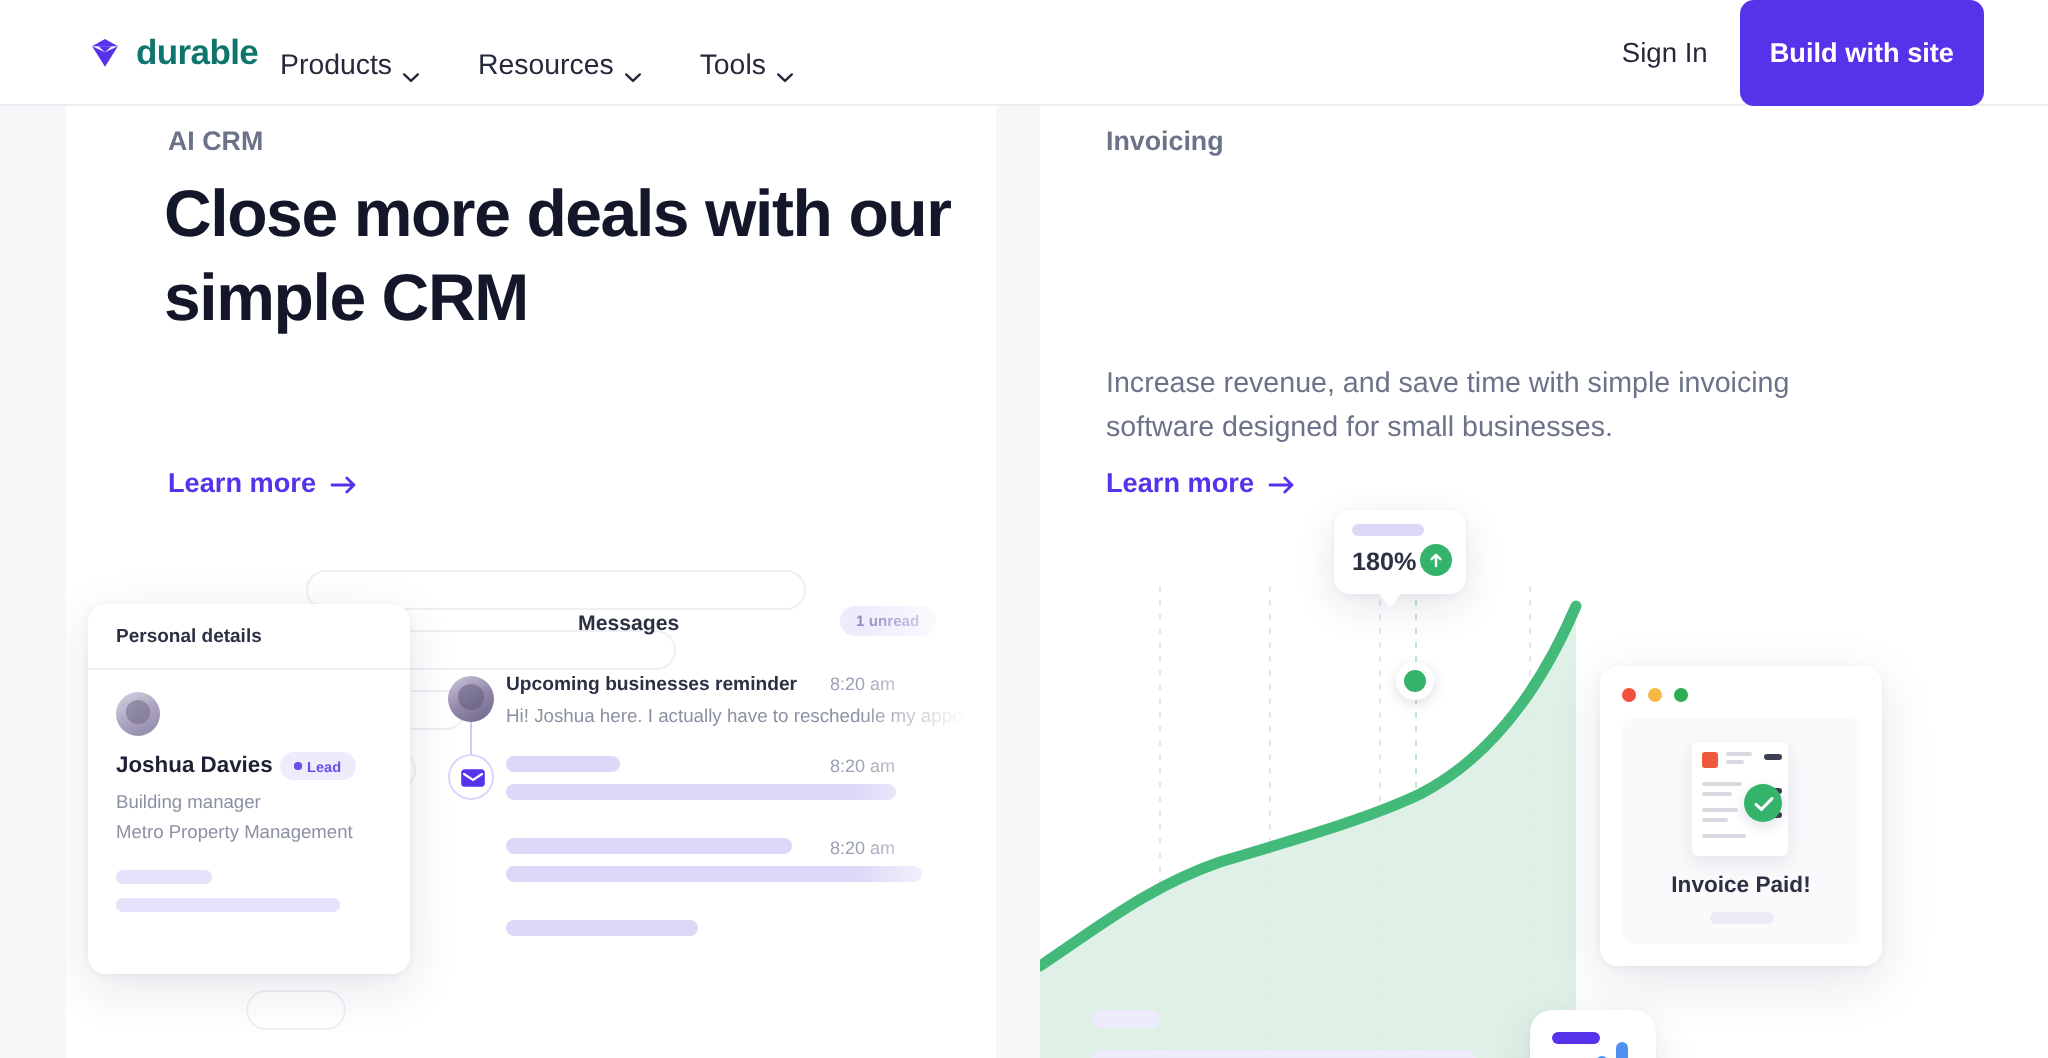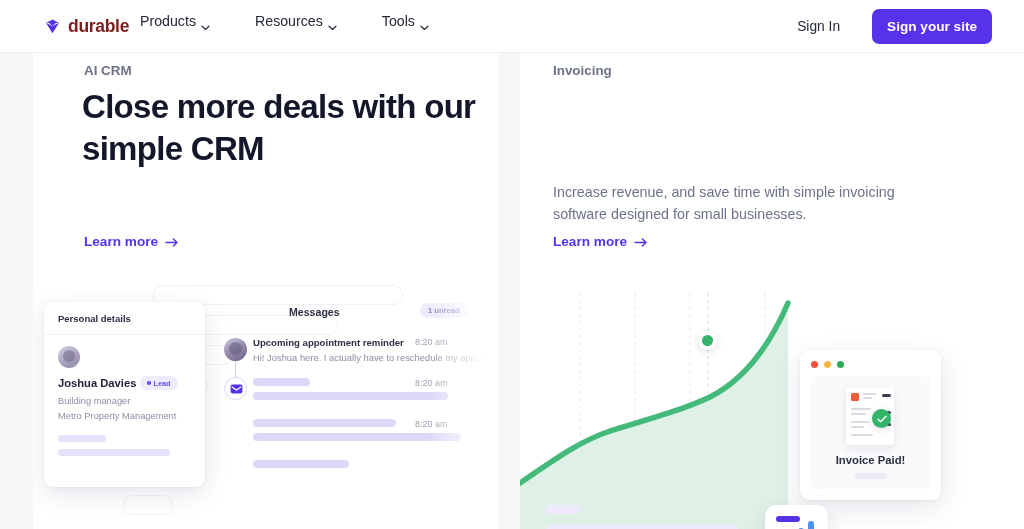--- a/index.html
+++ b/index.html
@@ -52,49 +52,48 @@
     left: 43px; top: 17px;
     display: flex;
     align-items: center;
     gap: 6px;
     cursor: pointer;
   }
   .logo-mark { width: 19px; height: 19px; display: block; }
   .logo-text {
     font-size: 17.5px;
     font-weight: bold;
-    color: #7f1d1d;
+    color: #0f766e;
     letter-spacing: -0.3px;
     line-height: 19px;
   }
   .nav {
     position: absolute;
     left: 140px; top: 0;
     height: 41px;
     display: flex;
-    align-items: center;
-    gap: 45px;
+    align-items: flex-end;
+    gap: 29px;
   }
   .nav-item {
     display: flex;
     align-items: center;
     gap: 5px;
     font-size: 14.2px;
     color: #25293a;
     cursor: pointer;
     white-space: nowrap;
   }
   .chev { width: 9px; height: 6px; display: block; }
   .header-right {
     position: absolute;
     right: 32px; top: 0;
     height: 53px;
     display: flex;
-    align-items: center;
-    gap: 26px;
+    gap: 10px;
   }
   .signin {
     font-size: 13.8px;
     color: #25293a;
     background: none;
     border: none;
     font-family: inherit;
     cursor: pointer;
     padding: 7px 6px;
     white-space: nowrap;
@@ -435,21 +434,21 @@
     content: "";
     position: absolute;
     left: 4px; top: 4px;
     width: 11px; height: 11px;
     border-radius: 50%;
     background: #34b36b;
   }
 
   .invoice-card {
     position: absolute;
-    left: 280px; top: 117px;
+    left: 280px; top: 100px;
     width: 141px; height: 150px;
     background: #ffffff;
     border-radius: 9px;
     box-shadow: 0 8px 28px rgba(30,25,80,0.11), 0 1px 4px rgba(30,25,80,0.05);
     z-index: 9;
   }
   .tl-dots {
     position: absolute;
     left: 11px; top: 11px;
     display: flex;
@@ -591,21 +590,21 @@
         <span class="chev">
           <svg viewBox="0 0 10 7" width="9" height="6">
               <path d="M1 1.4 L5 5.2 L9 1.4" fill="none" stroke="#25293a" stroke-width="1.4" stroke-linecap="round" stroke-linejoin="round"></path>
             </svg>
         </span>
       </div>
     </nav>
 
     <div class="header-right">
       <button class="signin">Sign In</button>
-      <button class="cta">Sign your site</button>
+      <button class="cta">Build with site</button>
     </div>
 
   </div>
 </div>
 
 <section class="panel panel-left">
 
   <div class="eyebrow">AI CRM</div>
   <h2 class="headline">Close more deals with our simple CRM</h2>
   <a class="learn" href="#">
@@ -652,21 +651,21 @@
 
       <div class="msg-avatar"></div>
       <div class="thread-line"></div>
       <div class="mail-node">
         <svg viewBox="0 0 13 10" width="13" height="10">
           <rect x="0.6" y="0.6" width="11.8" height="8.8" rx="1.8" fill="#5633ea"></rect>
           <path d="M2 3 L6.5 6 L11 3" fill="none" stroke="#ffffff" stroke-width="1.1" stroke-linecap="round"></path>
         </svg>
       </div>
 
-      <div class="msg-subject">Upcoming appointment reminder</div>
+      <div class="msg-subject">Upcoming businesses reminder</div>
       <div class="msg-body">Hi! Joshua here. I actually have to reschedule my appoi</div>
       <div class="msg-time t1">8:20 am</div>
       <div class="msg-time t2">8:20 am</div>
       <div class="msg-time t3">8:20 am</div>
 
       <div class="mline m-a"></div>
       <div class="mline m-b"></div>
       <div class="mline m-c"></div>
       <div class="mline m-d"></div>
       <div class="mline m-e"></div>
@@ -699,20 +698,29 @@
           <line x1="115" y1="0" x2="115" y2="236" stroke="#e7e4f6" stroke-width="1" stroke-dasharray="3 4"></line>
           <line x1="170" y1="0" x2="170" y2="236" stroke="#e7e4f6" stroke-width="1" stroke-dasharray="3 4"></line>
           <line x1="188" y1="0" x2="188" y2="236" stroke="#bfe6cf" stroke-width="1" stroke-dasharray="3 4"></line>
           <line x1="245" y1="0" x2="245" y2="236" stroke="#e7e4f6" stroke-width="1" stroke-dasharray="3 4"></line>
         </g>
         <path d="M0 190 C 30 170, 55 150, 90 138 C 130 126, 165 116, 190 104 C 225 86, 250 52, 268 10 L268 236 L0 236 Z" fill="#d9efe2" opacity="0.85"></path>
         <path d="M0 190 C 30 170, 55 150, 90 138 C 130 126, 165 116, 190 104 C 225 86, 250 52, 268 10" fill="none" stroke="#43b97a" stroke-width="5.5" stroke-linecap="round"></path>
       </svg>
     </div>
 
+    <div class="tooltip">
+      <div class="tt-pill"></div>
+      <div class="tt-val">180%</div>
+      <div class="tt-badge">
+        <svg viewBox="0 0 8 8" width="8" height="8">
+            <path d="M4 7 V1.6 M1.8 3.6 L4 1.4 L6.2 3.6" fill="none" stroke="#ffffff" stroke-width="1.2" stroke-linecap="round" stroke-linejoin="round"></path>
+          </svg>
+      </div>
+    </div>
     <div class="marker"></div>
 
     <div class="invoice-card">
       <div class="tl-dots">
         <i style="background:#f0503c"></i>
         <i style="background:#f5b845"></i>
         <i style="background:#2faa55"></i>
       </div>
       <div class="inv-inner">
         <div class="inv-doc">

